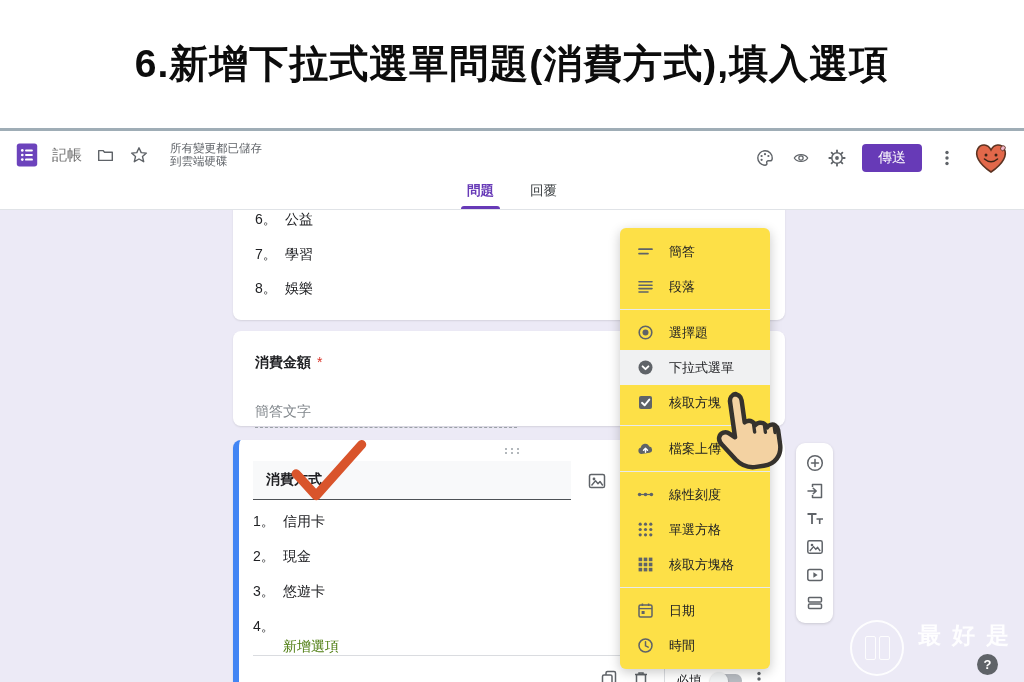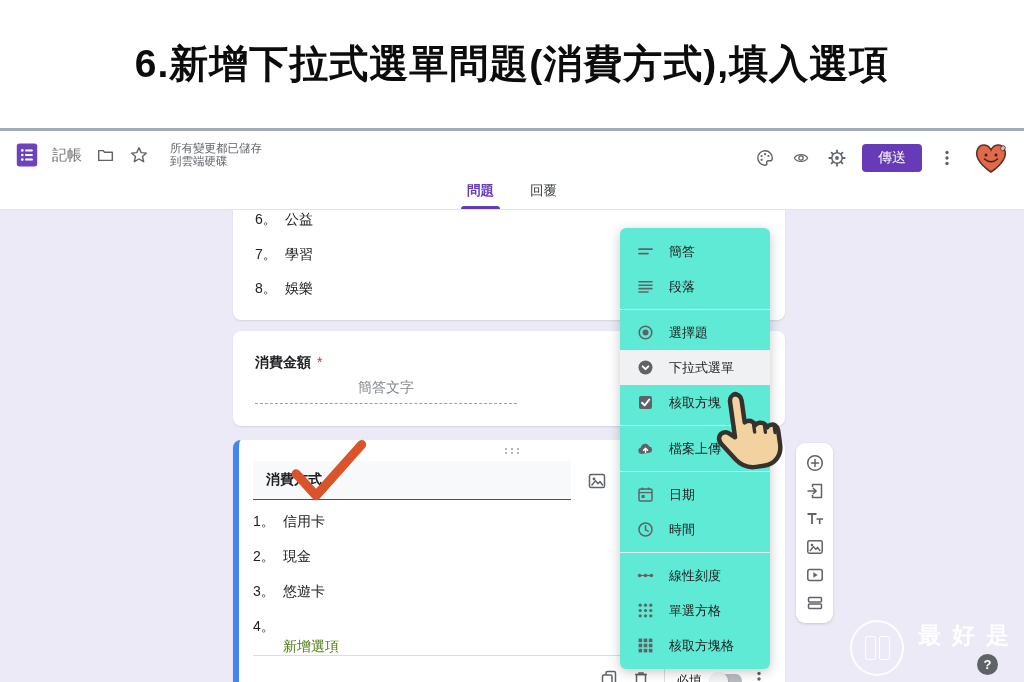--- a/index.html
+++ b/index.html
@@ -59,21 +59,21 @@
   .vline{position:absolute;left:425px;top:2px;height:30px;border-left:1px solid #dadce0;}
   .required-label{position:absolute;left:437px;top:6px;font-size:13px;color:#202124;}
   .toggle{position:absolute;left:473px;top:8px;width:30px;height:13px;background:#b7bbc1;border-radius:7px;}
   .toggle i{position:absolute;left:-2px;top:-2.5px;width:18px;height:18px;border-radius:50%;
             background:#f1f3f4;box-shadow:0 1px 2px rgba(0,0,0,.3);}
 
   
   .checkmark{position:absolute;left:48px;top:-4px;width:82px;height:70px;z-index:6;pointer-events:none;}
 
   
-  .menu{position:absolute;left:620px;top:228px;width:150px;background:#5eead4;border-radius:6px;
+  .menu{position:absolute;left:620px;top:228px;width:150px;background:#fde047;border-radius:6px;
         box-shadow:0 3px 12px rgba(0,0,0,.22);z-index:40;box-sizing:border-box;padding:1px 0;}
   .mgroup{padding:5px 0;}
   .mgroup + .mgroup{border-top:1px solid #e8eaed;}
   .mitem{display:flex;align-items:center;height:35px;padding-left:17px;gap:15px;cursor:pointer;}
   .mitem.hovered{background:#f0f1f2;}
   .micon{width:17px;height:17px;display:inline-flex;align-items:center;justify-content:center;color:#5f6368;}
   .mlabel{font-size:13px;color:#202124;}
 
   
   .ftoolbar{position:absolute;left:796px;top:443px;width:37px;height:180px;background:#fff;border-radius:9px;
@@ -122,21 +122,21 @@
       <div class="opt-row">
         <span class="opt-num">8。</span>
         <span>娛樂</span>
       </div>
     </div>
   </div>
 
   <div class="card card2">
     <div style="padding:22px 0 0 22px;">
       <span class="q-title">消費金額</span><span class="req-star">*</span>
-      <div class="dashed-underline" style="margin-top:6px;text-align:center;">
+      <div class="dashed-underline" style="margin-top:30px;">
         <span class="answer-placeholder">簡答文字</span>
       </div>
     </div>
   </div>
 
   <div class="card card3">
     <div class="drag-dots">
         <i></i>
         <i></i>
         <i></i>
@@ -263,42 +263,20 @@
     </div>
     <div class="mgroup">
       <div class="mitem">
         <span class="micon">
           <svg viewBox="0 0 18 15" width="18" height="15">
               <path d="M4.6 13.2 a3.4 3.4 0 0 1 -.5 -6.7 a4.6 4.6 0 0 1 8.9 -1 a3.3 3.3 0 0 1 .4 6.5 z" fill="#5f6368"></path>
               <path d="M9 11.6 V7.4 M6.9 9.3 L9 7.2 L11.1 9.3" fill="none" stroke="#fff" stroke-width="1.5" stroke-linecap="round" stroke-linejoin="round"></path>
             </svg>
         </span>
         <span class="mlabel">檔案上傳</span>
-      </div>
-    </div>
-    <div class="mgroup">
-      <div class="mitem">
-        <span class="micon">
-          <svg viewBox="0 0 17 17" width="17" height="17">
-              <rect x="2" y="3" width="13" height="12" rx="1.5" fill="none" stroke="#5f6368" stroke-width="1.5"></rect>
-              <path d="M2 6.6 h13" stroke="#5f6368" stroke-width="1.3"></path>
-              <path d="M5.4 1.6 v2.4 M11.6 1.6 v2.4" stroke="#5f6368" stroke-width="1.5"></path>
-              <rect x="4.6" y="9" width="3" height="3" fill="#5f6368"></rect>
-            </svg>
-        </span>
-        <span class="mlabel">日期</span>
-      </div>
-      <div class="mitem">
-        <span class="micon">
-          <svg viewBox="0 0 17 17" width="17" height="17">
-              <circle cx="8.5" cy="8.5" r="6.5" fill="none" stroke="#5f6368" stroke-width="1.5"></circle>
-              <path d="M8.5 4.8 V8.8 L11.2 10.2" fill="none" stroke="#5f6368" stroke-width="1.5" stroke-linecap="round"></path>
-            </svg>
-        </span>
-        <span class="mlabel">時間</span>
       </div>
     </div>
     <div class="mgroup">
       <div class="mitem">
         <span class="micon">
           <svg viewBox="0 0 17 17" width="17" height="17">
               <path d="M4 8.5 h9" stroke="#5f6368" stroke-width="1.2"></path>
               <circle cx="2.6" cy="8.5" r="1.8" fill="#5f6368"></circle>
               <circle cx="8.5" cy="8.5" r="1.8" fill="#5f6368"></circle>
               <circle cx="14.4" cy="8.5" r="1.8" fill="#5f6368"></circle>
@@ -336,20 +314,42 @@
                 <rect x="11.8" y="6.7" width="3.6" height="3.6"></rect>
               <rect x="1.6" y="11.8" width="3.6" height="3.6"></rect>
                 <rect x="6.7" y="11.8" width="3.6" height="3.6"></rect>
                 <rect x="11.8" y="11.8" width="3.6" height="3.6"></rect>
             </g>
           </svg>
         </span>
         <span class="mlabel">核取方塊格</span>
       </div>
     </div>
+    <div class="mgroup">
+      <div class="mitem">
+        <span class="micon">
+          <svg viewBox="0 0 17 17" width="17" height="17">
+              <rect x="2" y="3" width="13" height="12" rx="1.5" fill="none" stroke="#5f6368" stroke-width="1.5"></rect>
+              <path d="M2 6.6 h13" stroke="#5f6368" stroke-width="1.3"></path>
+              <path d="M5.4 1.6 v2.4 M11.6 1.6 v2.4" stroke="#5f6368" stroke-width="1.5"></path>
+              <rect x="4.6" y="9" width="3" height="3" fill="#5f6368"></rect>
+            </svg>
+        </span>
+        <span class="mlabel">日期</span>
+      </div>
+      <div class="mitem">
+        <span class="micon">
+          <svg viewBox="0 0 17 17" width="17" height="17">
+              <circle cx="8.5" cy="8.5" r="6.5" fill="none" stroke="#5f6368" stroke-width="1.5"></circle>
+              <path d="M8.5 4.8 V8.8 L11.2 10.2" fill="none" stroke="#5f6368" stroke-width="1.5" stroke-linecap="round"></path>
+            </svg>
+        </span>
+        <span class="mlabel">時間</span>
+      </div>
+    </div>
   </div>
 
   <div class="ftoolbar">
     <span class="tico">
       <svg viewBox="0 0 18 18" width="18" height="18">
           <circle cx="9" cy="9" r="7.3" fill="none" stroke="#5f6368" stroke-width="1.5"></circle>
           <path d="M9 5.5 V12.5 M5.5 9 H12.5" stroke="#5f6368" stroke-width="1.5" stroke-linecap="round"></path>
         </svg>
     </span>
     <span class="tico">

